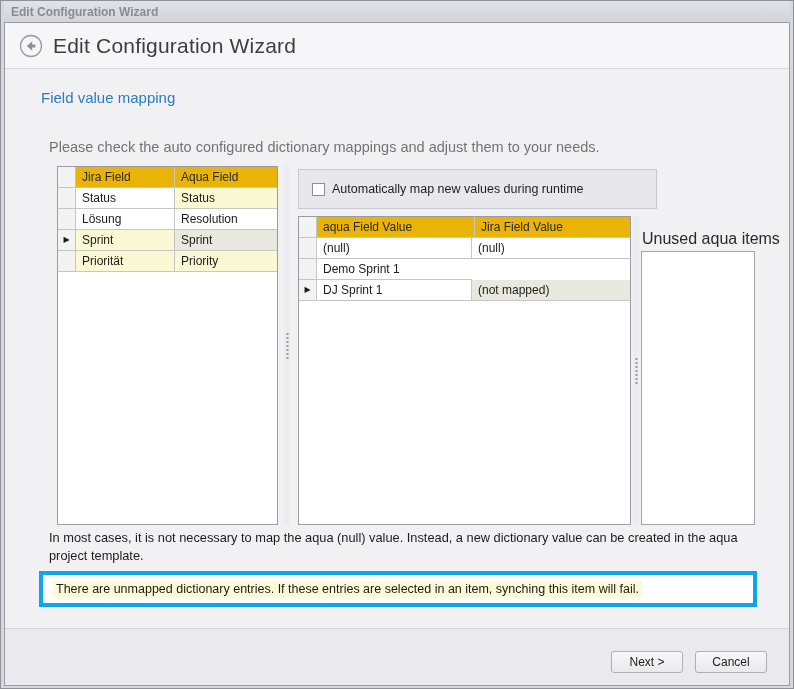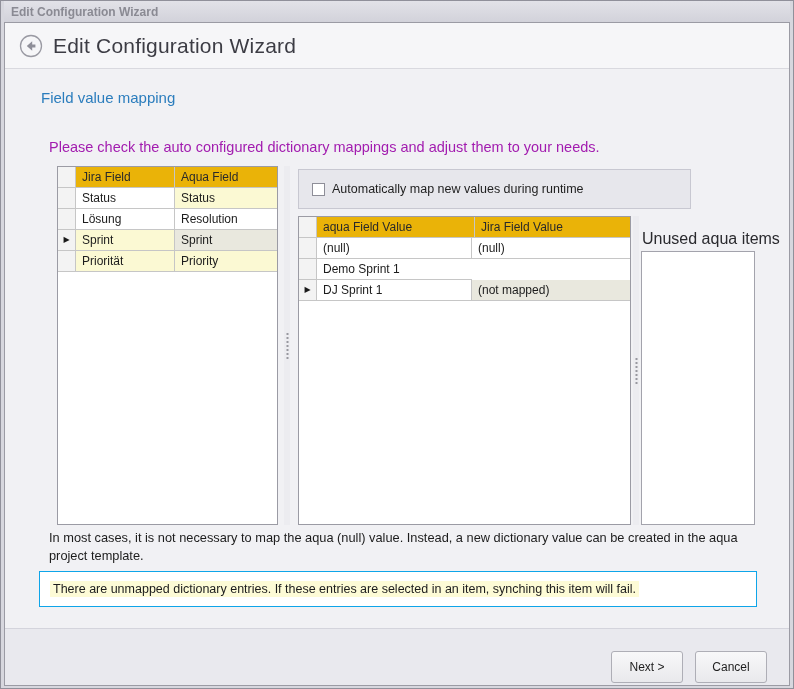--- a/index.html
+++ b/index.html
@@ -38,21 +38,21 @@
   }
   .page-title{font-size:21px;font-weight:400;color:#3c3c44;margin:0;letter-spacing:0.2px;}
 
   
   .section-heading{
     position:absolute;left:36px;top:66px;margin:0;
     font-size:15px;font-weight:400;color:#2b7dbd;
   }
   .instruction{
     position:absolute;left:44px;top:116px;margin:0;
-    font-size:14.5px;color:#a21caf;
+    font-size:14.5px;color:#737373;
   }
 
   
   .grid{
     position:absolute;background:#ffffff;
     border:1px solid #9b9ba4;
   }
   .field-grid{left:52px;top:143px;width:221px;height:359px;}
   .value-grid{left:293px;top:193px;width:333px;height:309px;}
   .g-row{display:flex;height:21px;}
@@ -84,21 +84,21 @@
   .vsplit1{left:279px;top:143px;height:359px;}
   .vsplit2{left:628px;top:193px;height:309px;}
   .grip{
     width:3px;height:26px;
     background-image:radial-gradient(#98989f 1px, transparent 1.2px);
     background-size:4px 4px;background-position:center;
   }
 
   
   .checkbox-panel{
-    position:absolute;left:293px;top:146px;width:393px;height:40px;
+    position:absolute;left:293px;top:146px;width:359px;height:40px;
     background:#e7e7ec;border:1px solid #c8c8d1;
     display:flex;align-items:center;padding-left:13px;
   }
   .checkbox{
     width:13px;height:13px;background:#ffffff;
     border:1px solid #8e8e98;margin-right:7px;flex:0 0 13px;cursor:pointer;
   }
   .checkbox-label{font-size:12.5px;color:#1e1e1e;cursor:default;}
 
   
@@ -111,35 +111,35 @@
     background:#ffffff;border:1px solid #a3a3ac;
   }
 
   
   .note{
     position:absolute;left:44px;top:506px;width:716px;margin:0;
     font-size:12.8px;line-height:18px;color:#1c1c1c;
   }
   .warning-box{
     position:absolute;left:34px;top:548px;width:718px;height:36px;
-    background:#ffffff;border:1px solid #0ea5e9;
+    background:#ffffff;border:4px solid #0ea5e9;
     display:flex;align-items:center;padding-left:10px;
   }
   .warning-text{
     font-size:12.5px;color:#1c1c1c;background:#fdfbd6;
     padding:1px 3px;
   }
 
   
   .footer{
     position:absolute;left:0;right:0;bottom:0;height:57px;
     background:#e9e9ee;border-top:1px solid #d4d4dc;
   }
   .btn{
-    position:absolute;top:22px;width:72px;height:32px;
+    position:absolute;top:22px;width:72px;height:22px;
     background:linear-gradient(#f8f8f9,#e9e9ec);
     border:1px solid #aeaeb6;border-radius:3px;
     font-size:12px;color:#1e1e1e;cursor:pointer;padding:0;margin-left:45px;
   }
   .btn-next{right:106px;}
   .btn-cancel{right:22px;}
 </style>
 </head>
 <body>
 

